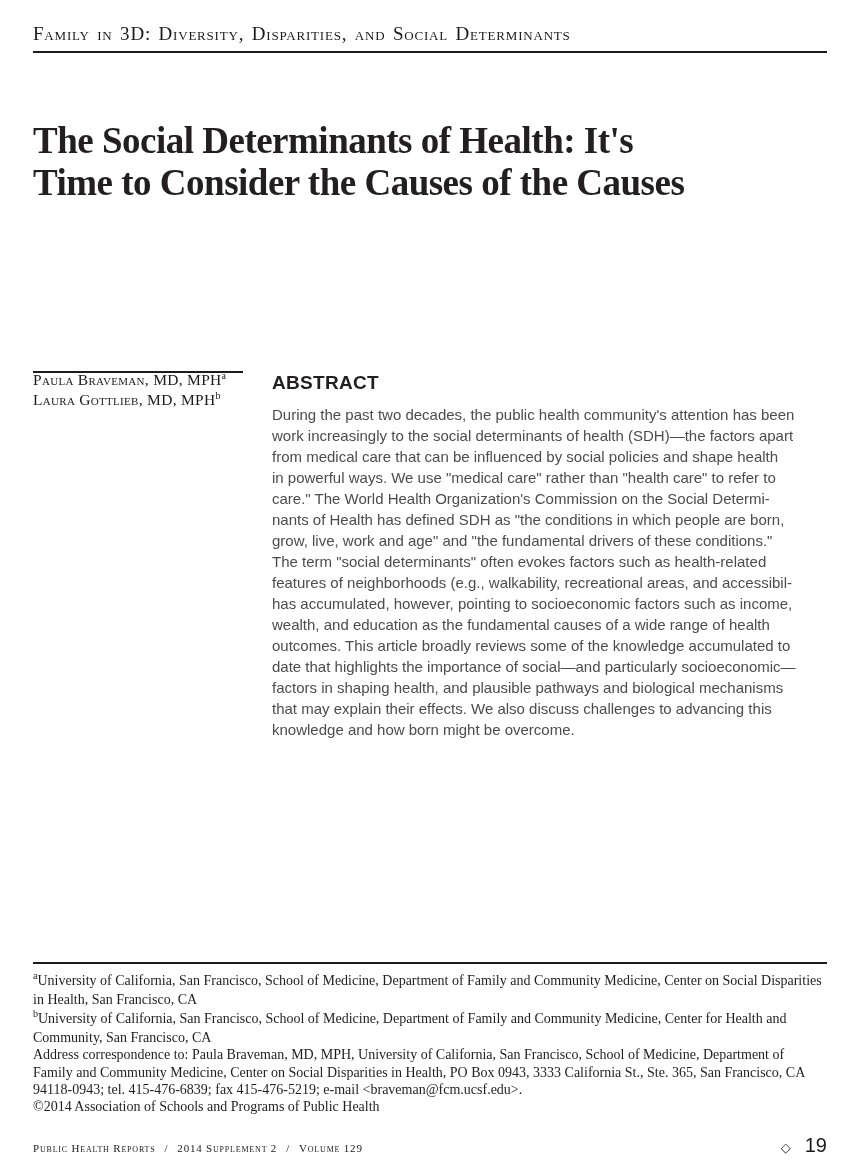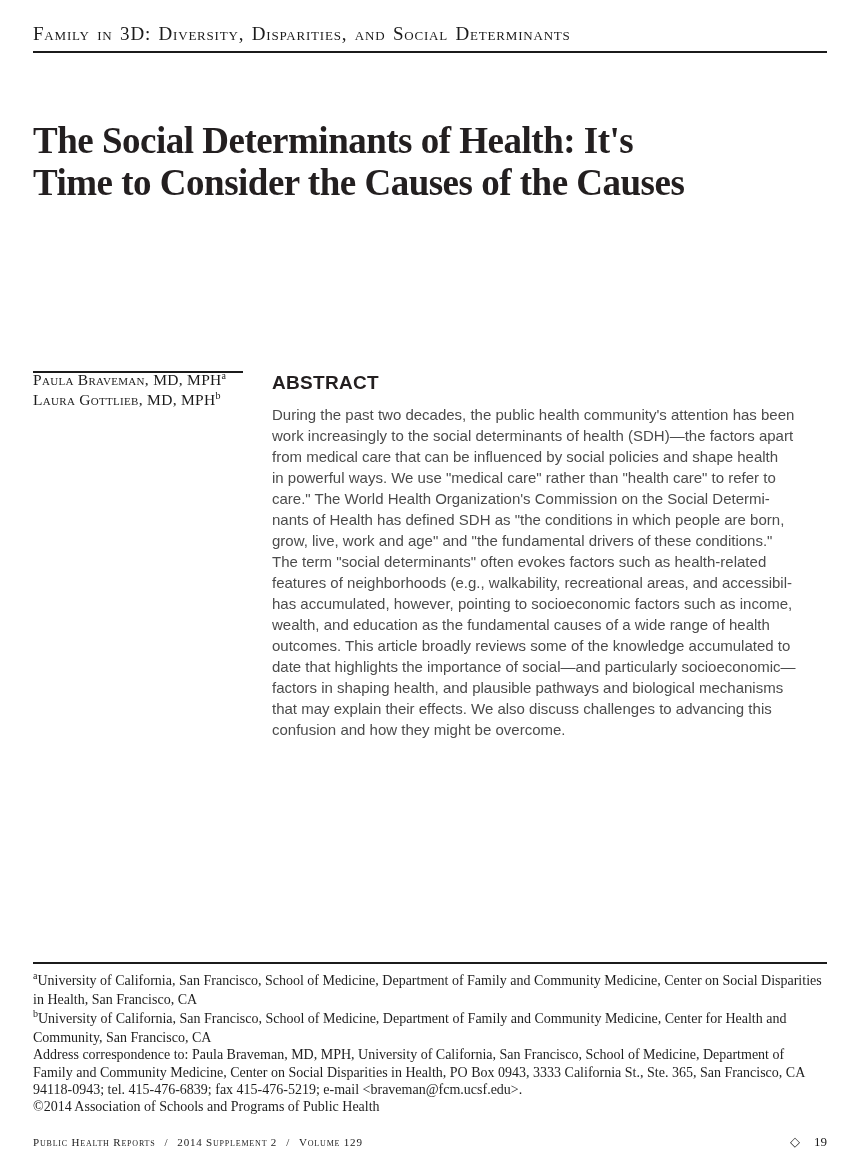--- a/index.html
+++ b/index.html
@@ -133,22 +133,22 @@
   .footer-right {
     display: flex;
     align-items: baseline;
     gap: 14px;
   }
   .diamond {
     font-size: 13px;
     color: #1b1b1b;
   }
   .page-number {
-    font-family: Liberation Serif, serif;
-    font-size: 13px;
+    font-family: Liberation Sans, sans-serif;
+    font-size: 20px;
     color: #1b1b1b;
   }
 </style>
 </head>
 <body>
 
 <div class="page">
 
   <div class="series-title">Family in 3D: Diversity, Disparities, and Social Determinants</div>
   <div class="header-rule"></div>
@@ -191,21 +191,21 @@
       <div class="abstract-line">wealth, and education as the fundamental causes of a wide range of health</div>
 
       <div class="abstract-line">outcomes. This article broadly reviews some of the knowledge accumulated to</div>
 
       <div class="abstract-line">date that highlights the importance of social—and particularly socioeconomic—</div>
 
       <div class="abstract-line">factors in shaping health, and plausible pathways and biological mechanisms</div>
 
       <div class="abstract-line">that may explain their effects. We also discuss challenges to advancing this</div>
 
-      <div class="abstract-line">confusion and how they might be overcome.</div>
+      <div class="abstract-line">knowledge and how born might be overcome.</div>
     </div>
 
   <div class="footnote-rule"></div>
 
   <p class="footnote footnote-a"><sup>a</sup><span>University of California, San Francisco, School of Medicine, Department of Family and Community Medicine, Center on Social Disparities in Health, San Francisco, CA</span></p>
   <p class="footnote footnote-b"><sup>b</sup><span>University of California, San Francisco, School of Medicine, Department of Family and Community Medicine, Center for Health and Community, San Francisco, CA</span></p>
 
   <p class="correspondence">Address correspondence to: Paula Braveman, MD, MPH, University of California, San Francisco, School of Medicine, Department of Family and Community Medicine, Center on Social Disparities in Health, PO Box 0943, 3333 California St., Ste. 365, San Francisco, CA 94118-0943; tel. 415-476-6839; fax 415-476-5219; e-mail &lt;braveman@fcm.ucsf.edu&gt;.</p>
   <p class="copyright">©2014 Association of Schools and Programs of Public Health</p>
 

